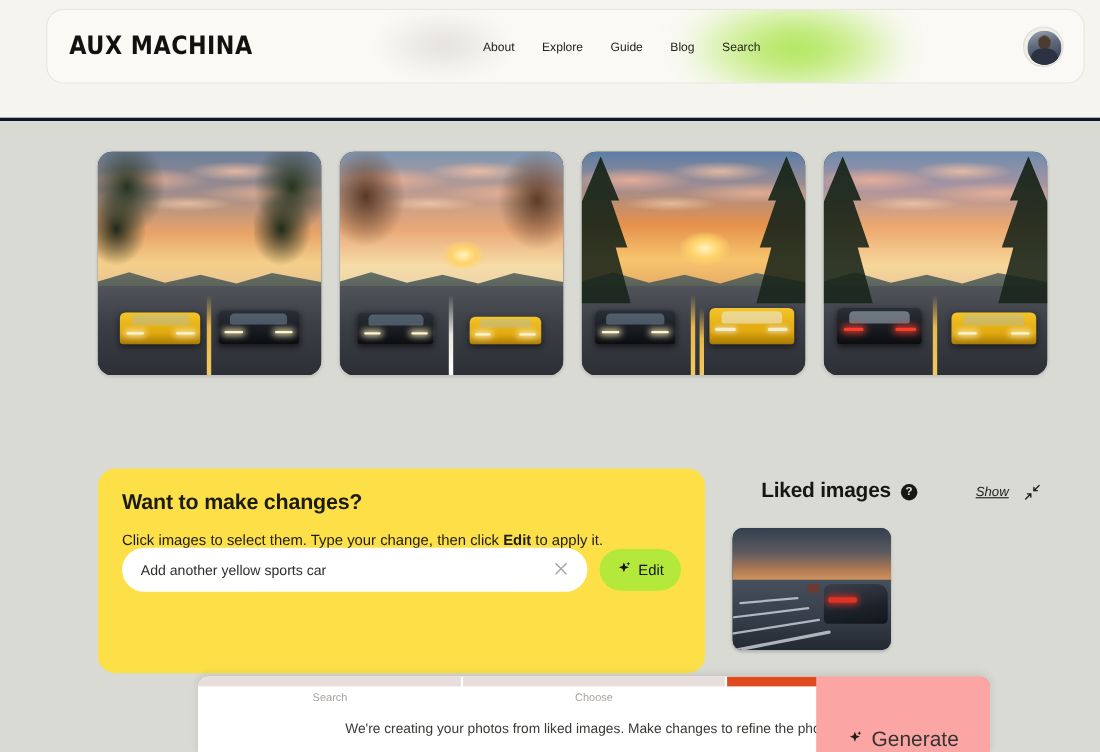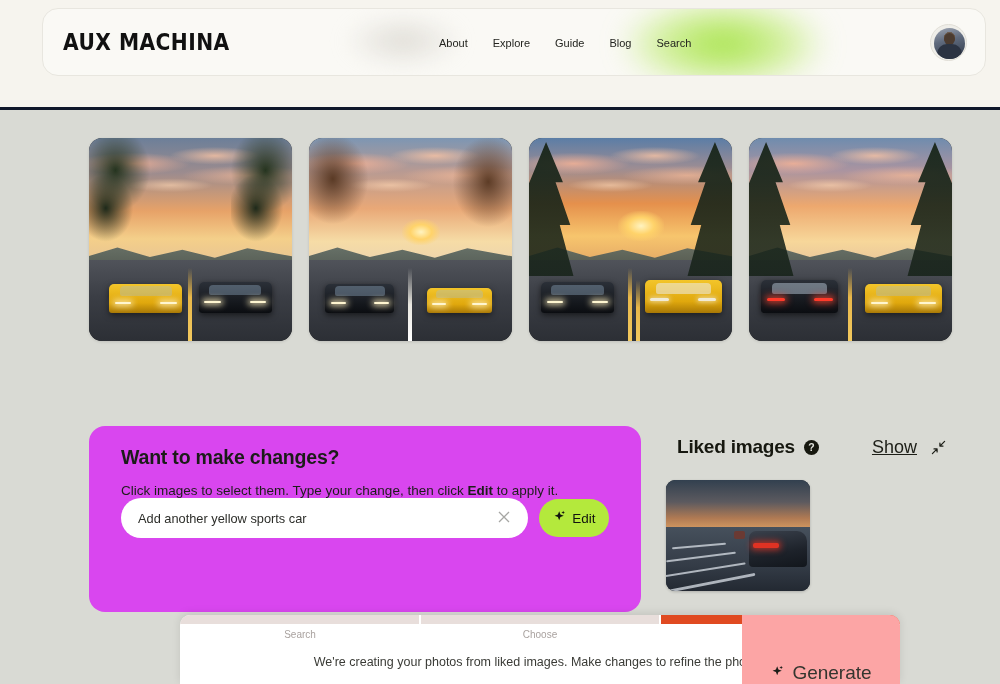--- a/index.html
+++ b/index.html
@@ -179,23 +179,23 @@
   .tl-l { left: 7%; } .tl-r { right: 7%; }
   .windshield {
     position: absolute; left: 14%; top: 8%; width: 72%; height: 34%;
     background: rgba(160,190,215,0.35); border-radius: 4px 4px 2px 2px;
   }
 
   
   .changes-panel {
     position: absolute; left: 89px; top: 316px;
     width: 552px; height: 186px;
-    background: #d946ef;
+    background: #fde047;
     border-radius: 16px;
-    padding: 20px 32px;
+    padding: 20px 22px;
   }
   .panel-title {
     font-size: 19.5px; font-weight: 700; color: #1b1c18; letter-spacing: -0.2px;
   }
   .panel-sub {
     margin-top: 14px; font-size: 13.5px; color: #1d1e1a;
   }
   .panel-sub b { font-weight: 700; }
   .edit-row {
     display: flex; align-items: center; gap: 11px;
@@ -234,22 +234,22 @@
     position: absolute; left: 666px; top: 326px; width: 280px;
   }
   .liked-head { display: flex; align-items: center; justify-content: flex-end; }
   .liked-title { font-size: 19px; font-weight: 700; color: #16170f; letter-spacing: -0.2px; }
   .help-icon {
     margin-left: 9px; width: 15px; height: 15px; border-radius: 50%;
     background: #17180f; color: #e2e3dd; font-size: 10.5px; font-weight: 700;
     display: flex; align-items: center; justify-content: center; cursor: pointer;
   }
   .show-link {
-    margin-left: 53px; font-size: 18px; color: #1d1e17;
-    text-decoration: underline; cursor: pointer;
+    margin-left: 53px; font-size: 12px; color: #1d1e17;
+    text-decoration: underline; cursor: pointer; font-style: italic;
   }
   .collapse-icon { margin-left: 14px; width: 15px; height: 15px; cursor: pointer; }
   .liked-thumb {
     margin-top: 22px; width: 144px; height: 111px;
     border-radius: 9px; overflow: hidden; position: relative;
     cursor: pointer; box-shadow: 0 1px 3px rgba(0,0,0,0.2);
     background: #1b222c;
   }
   .lt-sky {
     position: absolute; left: 0; top: 0; width: 100%; height: 44%;

